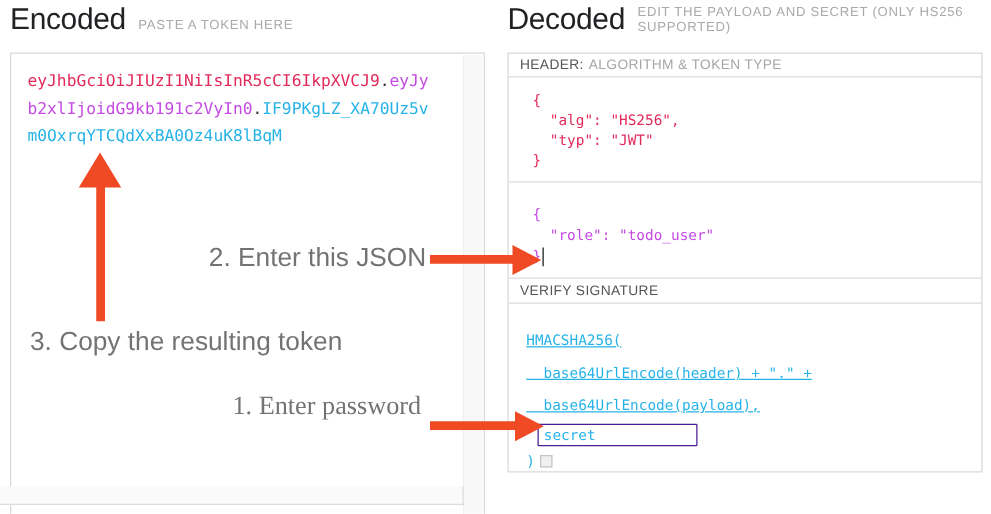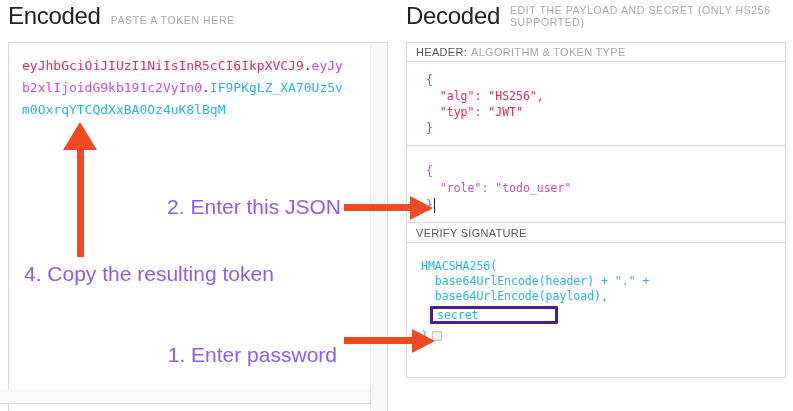--- a/index.html
+++ b/index.html
@@ -37,33 +37,33 @@
   .lbl-payload { height:21px; border-top:none; }
   .lbl-verify { height:20px; }
   .code-area { position:relative; border-bottom:1px solid #dcdcdc; flex:none; }
   .area-header { height:84px; }
   .area-payload { height:77px; }
   .area-sig { flex:1; border-bottom:none; }
   .json-pre { font-family:"DejaVu Sans Mono", monospace; white-space:pre; }
   .hdr-json { color:#e22a5b; font-size:11.5px; line-height:16px; padding:10px 0 0 19px; }
   .pld-json { color:#c44ae3; font-size:11.5px; line-height:17px; padding:17px 0 0 19px; }
   .caret { position:absolute; left:27px; top:52px; width:1px; height:15px; background:#1a1a1a; }
-  .sig-pre { color:#27b3e8; font-size:11.5px; line-height:15px; padding:16px 0 0 14px; }
+  .sig-pre { color:#27b3e8; font-size:11.5px; line-height:26px; padding:16px 0 0 14px;text-decoration:underline; }
   .secret-input { display:block; margin:2px 0 0 23px; width:128px; height:18px;
-                  border:3px solid #4c1d95; border-radius:1px; background:#fff;
+                  border:1px solid #4c1d95; border-radius:1px; background:#fff;
                   font-family:"DejaVu Sans Mono", monospace; font-size:11.5px; color:#27b3e8;
                   padding:0 4px; outline:none; }
   .sig-close-row { display:flex; align-items:center; gap:4px; padding-left:14px; margin-top:5px;
                    font-family:"DejaVu Sans Mono", monospace; font-size:11.5px; color:#27b3e8; }
   .b64-checkbox { width:10px; height:10px; background:#f0f0f0; border:1px solid #c4c4c4;
                   display:inline-block; flex:none; }
   .b64-label { font-weight:bold; color:#27b3e8; }
 
   
-  .anno { position:absolute; color:#8b5cf6; font-size:21px; white-space:nowrap; }
+  .anno { position:absolute; color:#737373; font-size:21px; white-space:nowrap; }
   .shaft-h { position:absolute; height:7px; background:#f04a25; }
   .head-right { position:absolute; width:0; height:0;
                 border-top:12px solid transparent; border-bottom:12px solid transparent;
                 border-left:23px solid #f04a25; }
   .shaft-v { position:absolute; width:7px; background:#f04a25; }
   .head-up { position:absolute; width:0; height:0;
              border-left:17px solid transparent; border-right:17px solid transparent;
              border-bottom:28px solid #f04a25; }
 </style>
 </head>
@@ -119,19 +119,19 @@
       <span class="b64-checkbox"></span>
     </div>
   </div>
 
 </div>
 
 <div class="anno" style="right:452px; top:195px;">2. Enter this JSON</div>
 <div class="shaft-h" style="left:344px; top:204px; width:67px;"></div>
 <div class="head-right" style="left:410px; top:196px;"></div>
 
-<div class="anno" style="right:456px; top:343px;">1. Enter password</div>
+<div class="anno" style="right:456px; top:312px;font-family:Liberation Serif, serif;">1. Enter password</div>
 <div class="shaft-h" style="left:344px; top:337px; width:69px;"></div>
 <div class="head-right" style="left:412px; top:329px;"></div>
 
 <div class="head-up" style="left:63px; top:122px;"></div>
 <div class="shaft-v" style="left:77px; top:149px; height:108px;"></div>
-<div class="anno" style="left:24px; top:262px;">4. Copy the resulting token</div>
+<div class="anno" style="left:24px; top:262px;">3. Copy the resulting token</div>
 
 </body></html>

